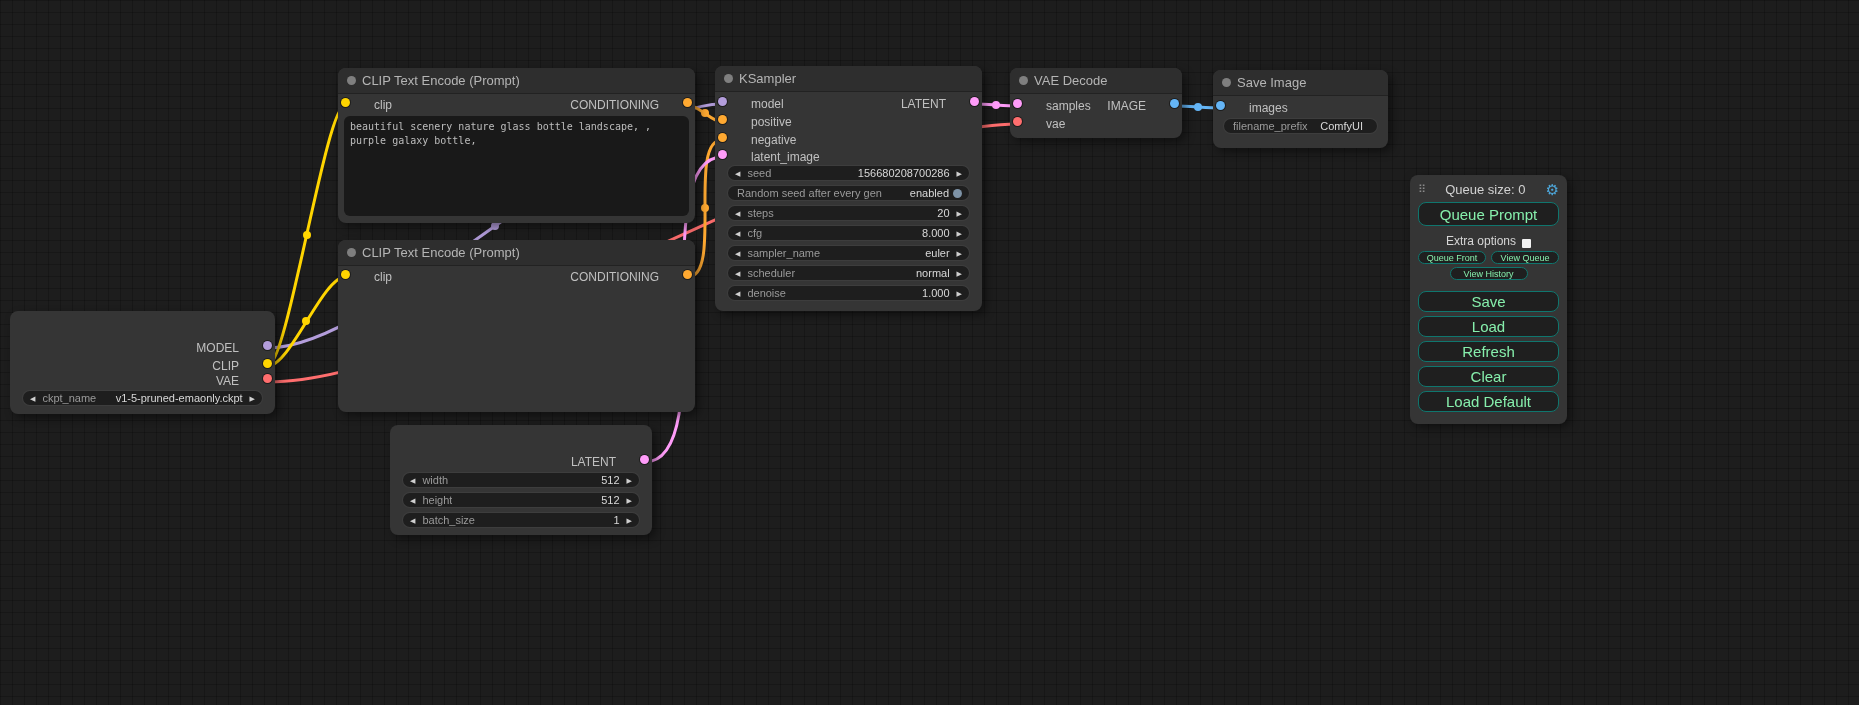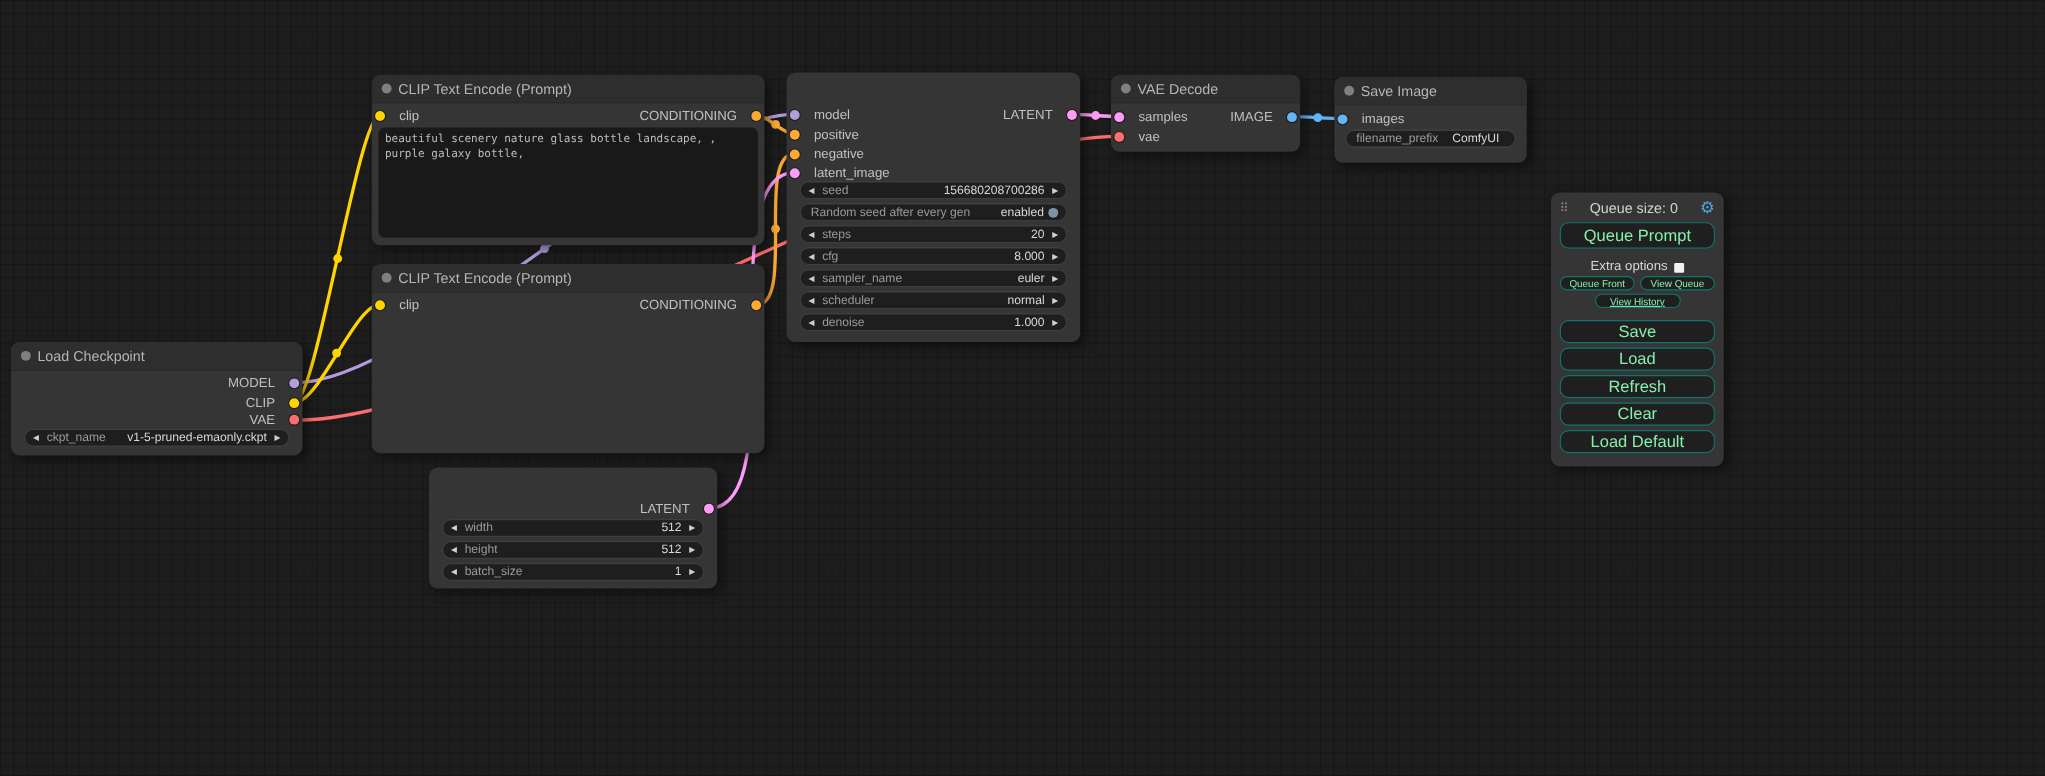--- a/index.html
+++ b/index.html
@@ -22,21 +22,21 @@
     box-shadow:4px 4px 10px rgba(0,0,0,0.45);
   }
   .ntitle {
     height:26px; background:#2e2e2e; border-radius:8px 8px 0 0;
     display:flex; align-items:center; padding:0 9px; gap:6px;
     border-bottom:1px solid rgba(0,0,0,0.25);
   }
   .ndot { width:9px; height:9px; border-radius:50%; background:#7f7f7f; flex:none; }
   .ntext { color:#b5b5b5; font-size:13px; white-space:nowrap; }
 
-  .srow { position:absolute; height:14px; display:flex; align-items:center; gap:13px;
+  .srow { position:absolute; height:14px; display:flex; gap:24px;
           font-size:12px; color:#c0c0c0; white-space:nowrap; }
   .srow.in  { left:3px; }
   .srow.out { right:3px; }
   .pdot { width:9px; height:9px; border-radius:50%; flex:none; box-shadow:0 0 0 1px rgba(0,0,0,0.45); }
   .c-model{background:#B39DDB}.c-clip{background:#FFD500}.c-vae{background:#FF6E6E}
   .c-cond{background:#FFA931}.c-latent{background:#FF9CF9}.c-image{background:#64B5F6}
 
   .widget {
     position:absolute; left:12px; right:12px; height:16px;
     background:#1e1e1e; border:1px solid rgba(255,255,255,0.14); border-radius:8px;
@@ -67,21 +67,21 @@
   .btn {
     background:#1f1f1f; border:1px solid #0f766e; color:#86efac; border-radius:8px;
     font-family:inherit; display:flex; align-items:center; justify-content:center; cursor:pointer;
   }
   .btn-qp  { height:24px; font-size:15px; margin-bottom:8px; }
   .extra   { display:flex; align-items:flex-end; justify-content:center; gap:6px;
              color:#d6d6d6; font-size:12px; height:14px; margin-bottom:3px; }
   .cbox    { width:9px; height:9px; background:#f2f2f2; border-radius:1px; flex:none; }
   .smallrow{ display:flex; gap:5px; margin-bottom:3px; }
   .btn-sm  { flex:1; height:13px; font-size:9px; border-radius:8px; }
-  .btn-vh  { width:78px; height:13px; font-size:9px; margin:0 auto 11px; border-radius:8px;text-decoration:underline; }
+  .btn-vh  { width:78px; height:13px; font-size:9px; margin:0 auto 11px; border-radius:8px; }
   .btn-big { height:21px; font-size:15px; margin-bottom:4px; }
 </style>
 </head>
 <body>
 
 <div class="canvas">
 
   <svg class="wires" width="1859" height="705" viewBox="0 0 1859 705">
     <g fill="none" stroke-width="3" stroke-linecap="round">
       <path d="M268,348 C381,348 609,104 722,104" stroke="#B39DDB"></path>
@@ -101,24 +101,20 @@
       <circle cx="643" cy="253" r="4" fill="#FF6E6E"></circle>
       <circle cx="705" cy="113" r="4" fill="#FFA931"></circle>
       <circle cx="705" cy="208" r="4" fill="#FFA931"></circle>
       <circle cx="684" cy="310" r="4" fill="#FF9CF9"></circle>
       <circle cx="996" cy="105" r="4" fill="#FF9CF9"></circle>
       <circle cx="1198" cy="107" r="4" fill="#64B5F6"></circle>
     </g>
   </svg>
 
   <div class="node" style="left:10px;top:311px;width:265px;height:103px">
-    <div class="ntitle">
-      <span class="ndot"></span>
-      <span class="ntext">Load Checkpoint</span>
-    </div>
     <div class="srow out" style="top:30px">
       <span>MODEL</span>
       <span class="pdot c-model"></span>
     </div>
     <div class="srow out" style="top:48px">
       <span>CLIP</span>
       <span class="pdot c-clip"></span>
     </div>
     <div class="srow out" style="top:63px">
       <span>VAE</span>
@@ -182,20 +178,24 @@
     </div>
     <div class="widget" style="top:87px">
       <span class="warr">◀</span>
       <span class="wlabel">batch_size</span>
       <span class="wvalue">1</span>
       <span class="warr">▶</span>
     </div>
   </div>
 
   <div class="node" style="left:715px;top:66px;width:267px;height:245px">
+    <div class="ntitle">
+      <span class="ndot"></span>
+      <span class="ntext">KSampler</span>
+    </div>
     <div class="srow in" style="top:31px">
       <span class="pdot c-model"></span>
       <span>model</span>
     </div>
     <div class="srow in" style="top:49px">
       <span class="pdot c-cond"></span>
       <span>positive</span>
     </div>
     <div class="srow in" style="top:67px">
       <span class="pdot c-cond"></span>

